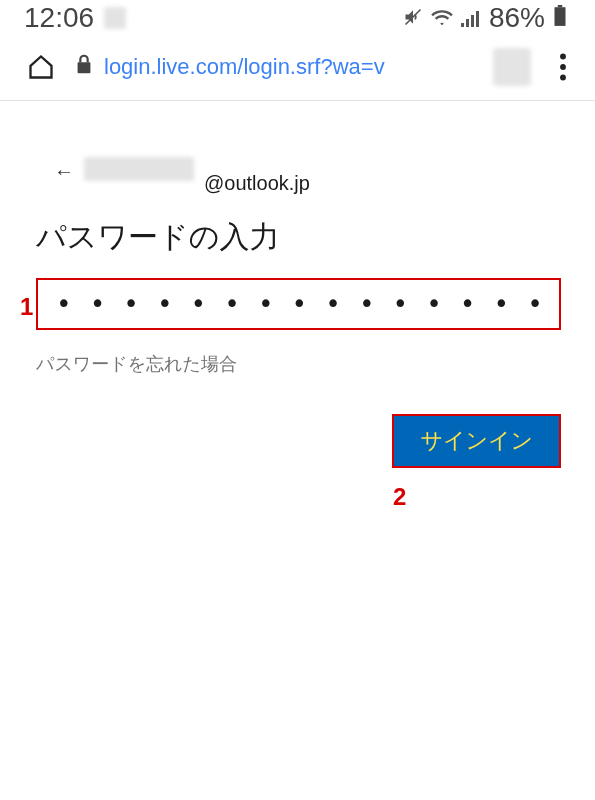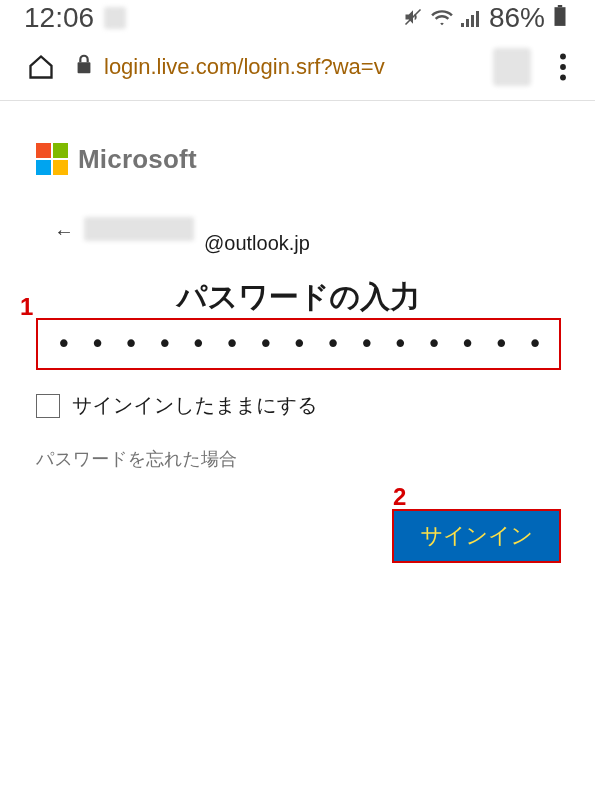--- a/index.html
+++ b/index.html
@@ -36,21 +36,21 @@
   .url-area {
     flex: 1;
     display: flex;
     align-items: center;
     gap: 10px;
     font-size: 22px;
     color: #4d4d4d;
     overflow: hidden;
     white-space: nowrap;
   }
-  .url-text { color: #a16207; }
+  .url-text { color: #3b82f6; }
   .tab-blur {
     width: 38px; height: 38px;
     background: #e4e4e4; border-radius: 4px;
     filter: blur(2px);
   }
   .kebab { width: 28px; display:flex; justify-content:center; }
   .content {
     padding: 42px 34px 0 36px;
   }
   .ms-logo-row {
@@ -70,22 +70,22 @@
     display: flex; align-items: center; gap: 10px;
     padding-left: 18px;
     margin-bottom: 22px;
   }
   .back-arrow { font-size: 20px; color:#333; }
   .identity-blur {
     width: 110px; height: 24px; background:#e3e3e3; border-radius:2px; filter: blur(2px);
   }
   .identity-domain { font-size: 20px; color:#1b1b1b;margin-top:29px; }
   .title {
-    font-size: 30px; font-weight: 700;
-    text-align: center;
+    font-size: 30px; font-weight: 400;
+    margin-bottom: 20px;
   }
   .pw-box {
     border: 2px solid #d60000;
     height: 52px;
     display: flex; align-items: center;
     padding: 0 18px;
     margin-bottom: 22px;
     font-size: 26px;
     letter-spacing: 18px;
     font-family: monospace;
@@ -178,44 +178,31 @@
   <div class="kebab">
     <svg width="8" height="28" viewBox="0 0 6 24">
         <circle cx="3" cy="3" r="2.5" fill="#222"></circle>
         <circle cx="3" cy="12" r="2.5" fill="#222"></circle>
         <circle cx="3" cy="21" r="2.5" fill="#222"></circle>
       </svg>
   </div>
 </div>
 
 <div class="content" style="position:relative;">
-  <div class="ms-logo-row">
-    <div class="ms-squares">
-      <span class="sq-r"></span>
-        <span class="sq-g"></span>
-        <span class="sq-b"></span>
-        <span class="sq-y"></span>
-    </div>
-    <span class="ms-word">Microsoft</span>
-  </div>
 
   <div class="identity-row">
     <span class="back-arrow">←</span>
     <span class="identity-blur"></span>
     <span class="identity-domain">@outlook.jp</span>
   </div>
 
   <div class="title">パスワードの入力</div>
 
   <div class="pw-box">••••••••••••••••••••••••</div>
 
-  <div class="keep-row">
-    <div class="cb"></div>
-    <span>サインインしたままにする</span>
-  </div>
 
   <div class="forgot">パスワードを忘れた場合</div>
 
   <div class="signin-row">
     <button class="signin-btn">サインイン</button>
   </div>
 </div>
 
 <div id="c1" class="callout">1</div>
 <div id="c2" class="callout">2</div>

